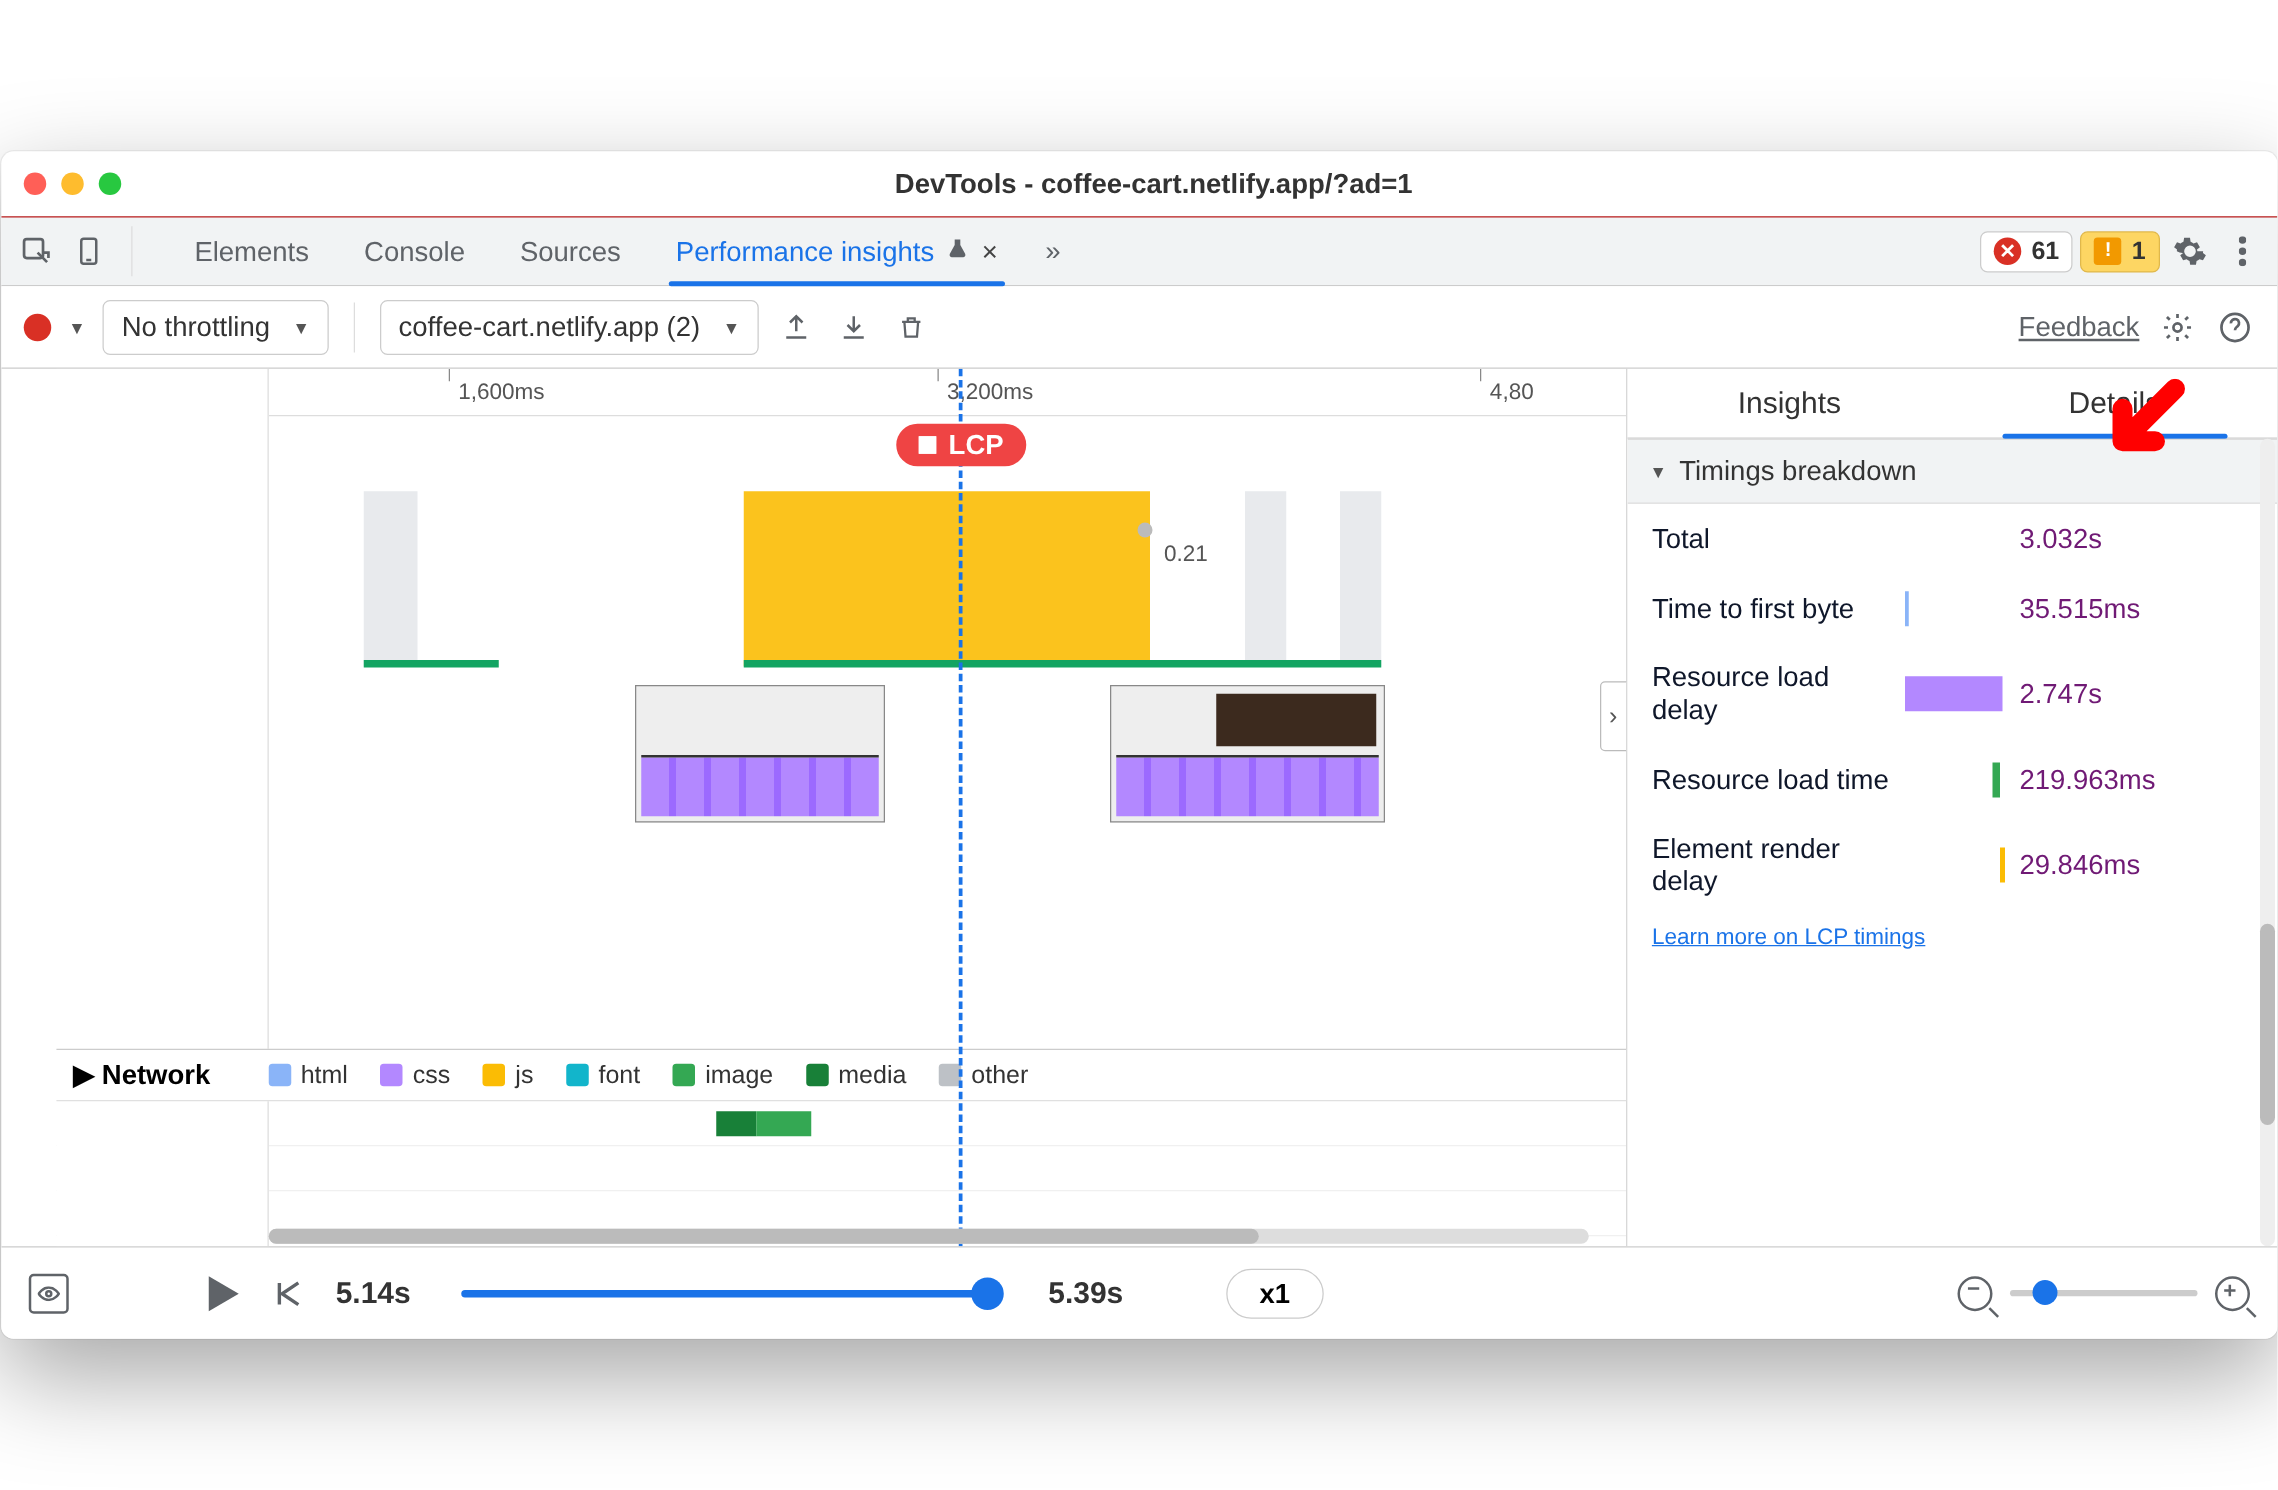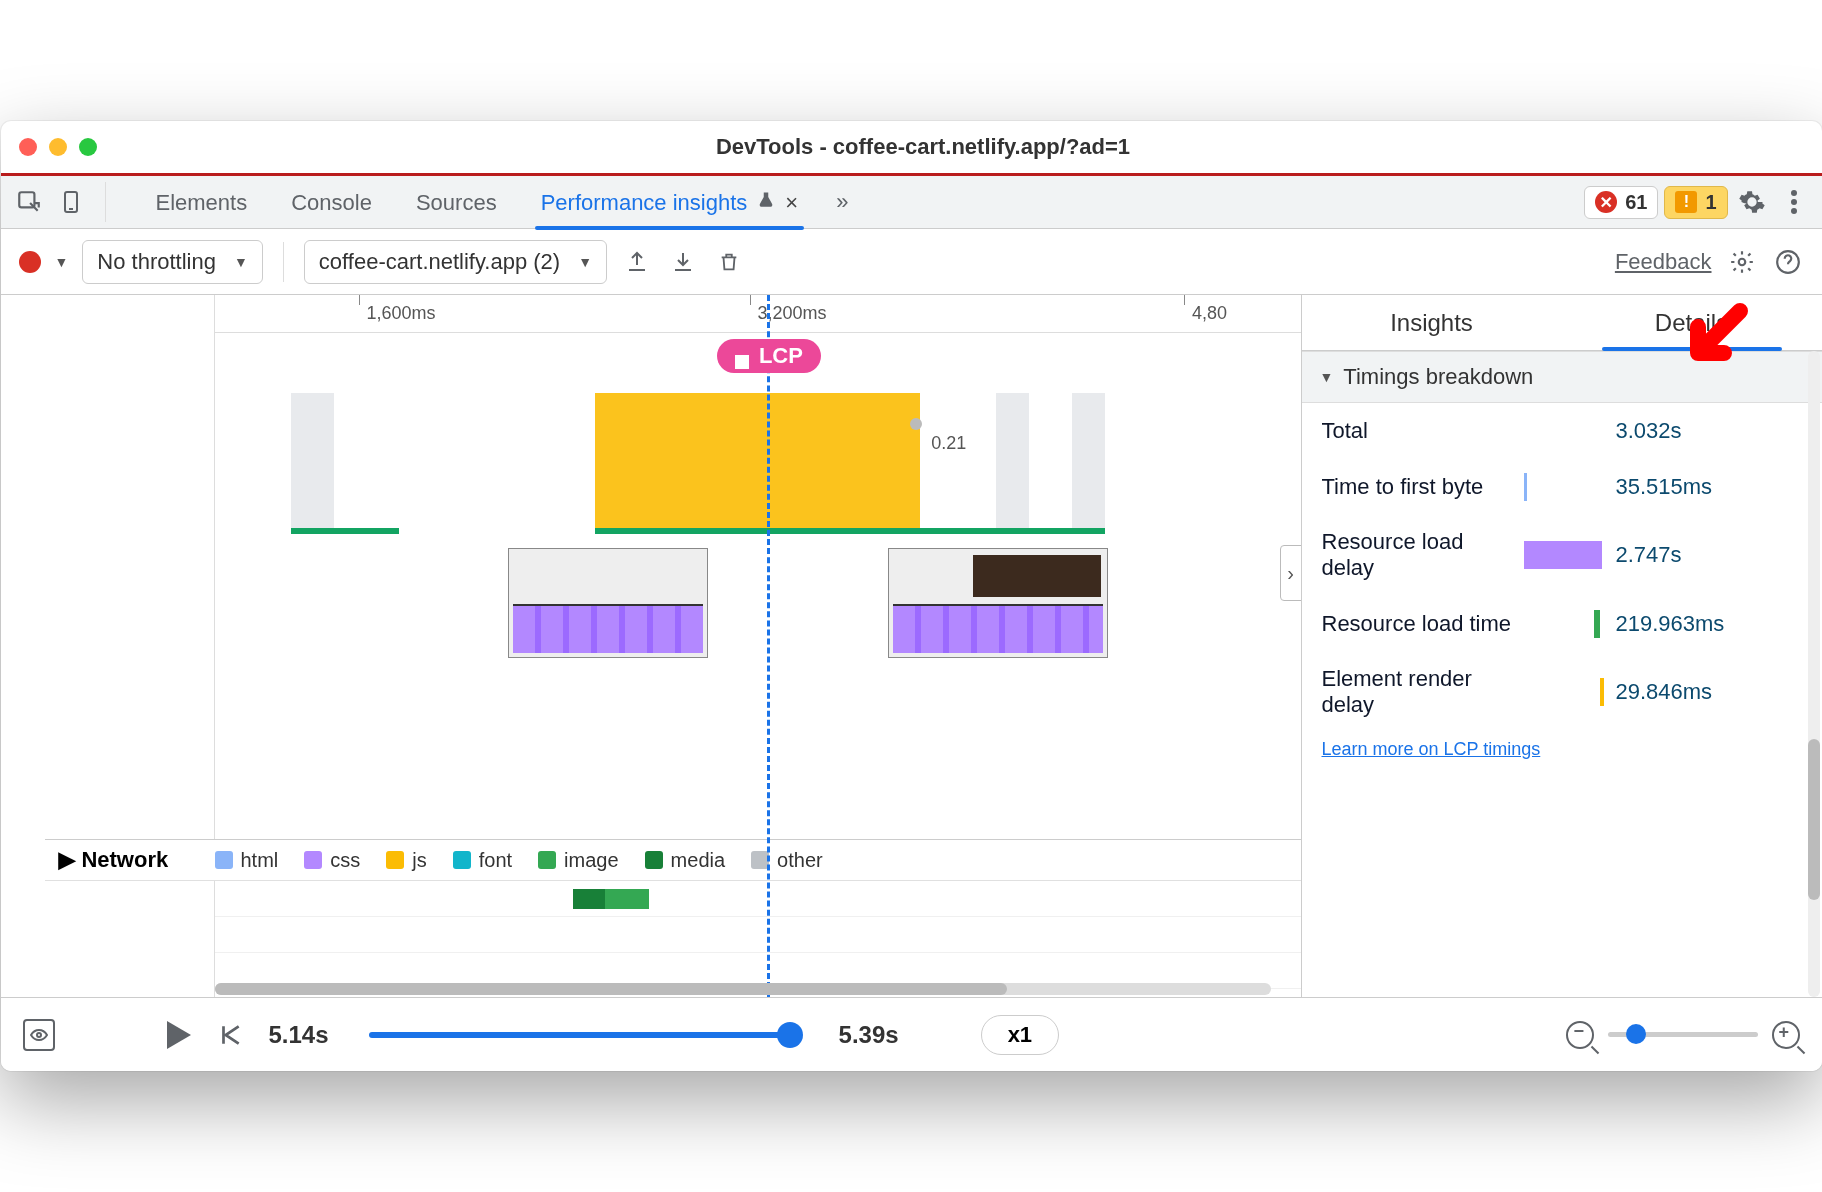--- a/index.html
+++ b/index.html
@@ -10,21 +10,21 @@
     width: 1821px; height: 950px; background: #fff;
     border-radius: 10px; box-shadow: 0 30px 80px rgba(0,0,0,.35), 0 0 0 1px rgba(0,0,0,.05);
     overflow: hidden; display: flex; flex-direction: column; position: relative;
   }
   .titlebar { height: 52px; display: flex; align-items: center; padding: 0 18px; }
   .traffic { display: flex; gap: 12px; }
   .traffic span { width: 18px; height: 18px; border-radius: 50%; display: inline-block; }
   .tl-close { background:#ff5f57; } .tl-min { background:#febc2e; } .tl-max { background:#28c840; }
   .win-title { flex:1; text-align:center; font-weight:600; font-size:22px; color:#333; }
 
-  .tabbar { height: 56px; border-top:3px solid #b91c1c; border-bottom:1px solid #ccc; background:#f1f3f4; display:flex; align-items:center; padding: 0 10px; gap: 6px; }
+  .tabbar { height: 56px; border-top:1px solid #b91c1c; border-bottom:1px solid #ccc; background:#f1f3f4; display:flex; align-items:center; padding: 0 10px; gap: 6px; }
   .tb-icon { width:36px; height:36px; display:flex; align-items:center; justify-content:center; color:#555; }
   .tabs { display:flex; align-items:center; gap: 32px; margin-left: 28px; }
   .tab { font-size:22px; color:#5f6368; padding: 12px 6px 10px; cursor:pointer; position:relative; display:flex; align-items:center; gap:10px;}
   .tab.active { color:#1a73e8; }
   .tab.active::after { content:""; position:absolute; left:0; right:0; bottom:-4px; height:4px; background:#1a73e8; border-radius:2px; }
   .tab .close { color:#444; font-size:22px; }
   .tb-spacer { flex:1; }
   .pill { border-radius:6px; padding:4px 10px; font-weight:600; font-size:20px; display:flex; align-items:center; gap:8px; }
   .pill.error { background:#fff; border:1px solid #ccc; color:#333; }
   .pill.error .dot { width:22px;height:22px;border-radius:50%;background:#d93025;color:#fff;display:flex;align-items:center;justify-content:center;font-size:16px;}
@@ -41,21 +41,21 @@
   .sep-v { width:1px; height:40px; background:#ddd; margin:0 6px; }
 
   .main { flex:1; display:flex; overflow:hidden; }
   .left { flex:1; display:flex; flex-direction:column; border-right:1px solid #ccc; position:relative; min-width:0;padding-left:44px;}
   .right { width:520px; display:flex; flex-direction:column; background:#fff; position:relative;}
 
   .timeline-wrap { position:relative; flex:1; overflow:hidden; }
   .ruler { height: 38px; border-bottom:1px solid #ddd; position:relative; }
   .ruler-tick { position:absolute; top:8px; font-size:18px; color:#555; }
   .ruler-tick::before { content:""; position:absolute; left:-8px; top:-8px; width:1px; height:10px; background:#888;}
-  .lcp-badge { position:absolute; top:44px; background:#ec4899; color:#fff; border-radius:999px; padding:4px 18px; font-size:22px; font-weight:600; display:flex; align-items:flex-end; gap:10px; z-index:5;}
+  .lcp-badge { position:absolute; top:44px; background:#ef4444; color:#fff; border-radius:999px; padding:4px 18px; font-size:22px; font-weight:600; display:flex; align-items:center; gap:10px; z-index:5;}
   .lcp-badge .box { width:14px;height:14px;background:#fff;border:2px solid #fff; }
   .playhead { position:absolute; top:0; bottom:0; width:0; border-left:3px dashed #1a73e8; z-index:4; }
   .track-labels { position:absolute; left:0; top:0; bottom:0; width:170px; border-right:1px solid #ddd; background:#fff; z-index:3;}
   .track-area { position:absolute; left:170px; right:0; top:38px; bottom:0; }
 
   .layout-track { position:absolute; left:0; right:0; top:60px; height:285px; }
   .layout-label { position:absolute; left:12px; top:130px; font-size:22px; font-weight:700; color:#333; line-height:1.2;}
   .shift-bar { position:absolute; top:0; height:140px; background:#fbbc04; opacity:.9;}
   .shift-green { position:absolute; top:135px; height:6px; background:#13a462; }
   .shift-val { position:absolute; font-size:18px; color:#555; }
@@ -80,21 +80,21 @@
 
   .side-tabs { height:56px; border-bottom:1px solid #ccc; display:flex; }
   .side-tab { flex:1; display:flex; align-items:center; justify-content:center; font-size:24px; color:#333; cursor:pointer; position:relative;}
   .side-tab.active::after { content:""; position:absolute; left:40px; right:40px; bottom:-1px; height:4px; background:#1a73e8; border-radius:2px;}
   .side-body { flex:1; overflow:auto; padding: 0 0 18px 0; position:relative;}
   .section-hdr { background:#f1f3f4; border-top:1px solid #ddd; border-bottom:1px solid #ddd; padding:12px 18px; font-size:22px; color:#333; display:flex; align-items:center; gap:10px;}
   .section-hdr .tri { font-size:14px; color:#555; }
   .kv { display:flex; align-items:center; padding:14px 20px; gap: 12px;}
   .kv .k { width:190px; font-size:22px; color:#0f172a; line-height:1.2;}
   .kv .bar { width:80px; height:28px; position:relative; }
-  .kv .v { font-size:22px; color:#0c4a6e; }
+  .kv .v { font-size:22px; color:#701a75; }
   .learn { color:#1a73e8; text-decoration:underline; font-size:18px; padding-left:20px; display:inline-block; margin-top:6px;}
 
   .red-arrow { position:absolute; right:72px; top:8px; z-index:10;}
 
   .footer { height:74px; border-top:1px solid #ccc; display:flex; align-items:center; padding:0 22px; gap:26px; background:#fff;font-weight:bold;}
   .foot-icon { width:32px;height:32px; border:2px solid #5f6368; border-radius:4px; display:flex;align-items:center;justify-content:center;color:#5f6368; font-size:18px;}
   .play { width:0;height:0;border-left:24px solid #5f6368;border-top:14px solid transparent;border-bottom:14px solid transparent;}
   .to-start svg { display:block; }
   .time-small { font-size:24px; color:#333; }
   .slider { flex:0 0 430px; height:6px; background:#1a73e8; border-radius:3px; position:relative; margin:0 14px;}

